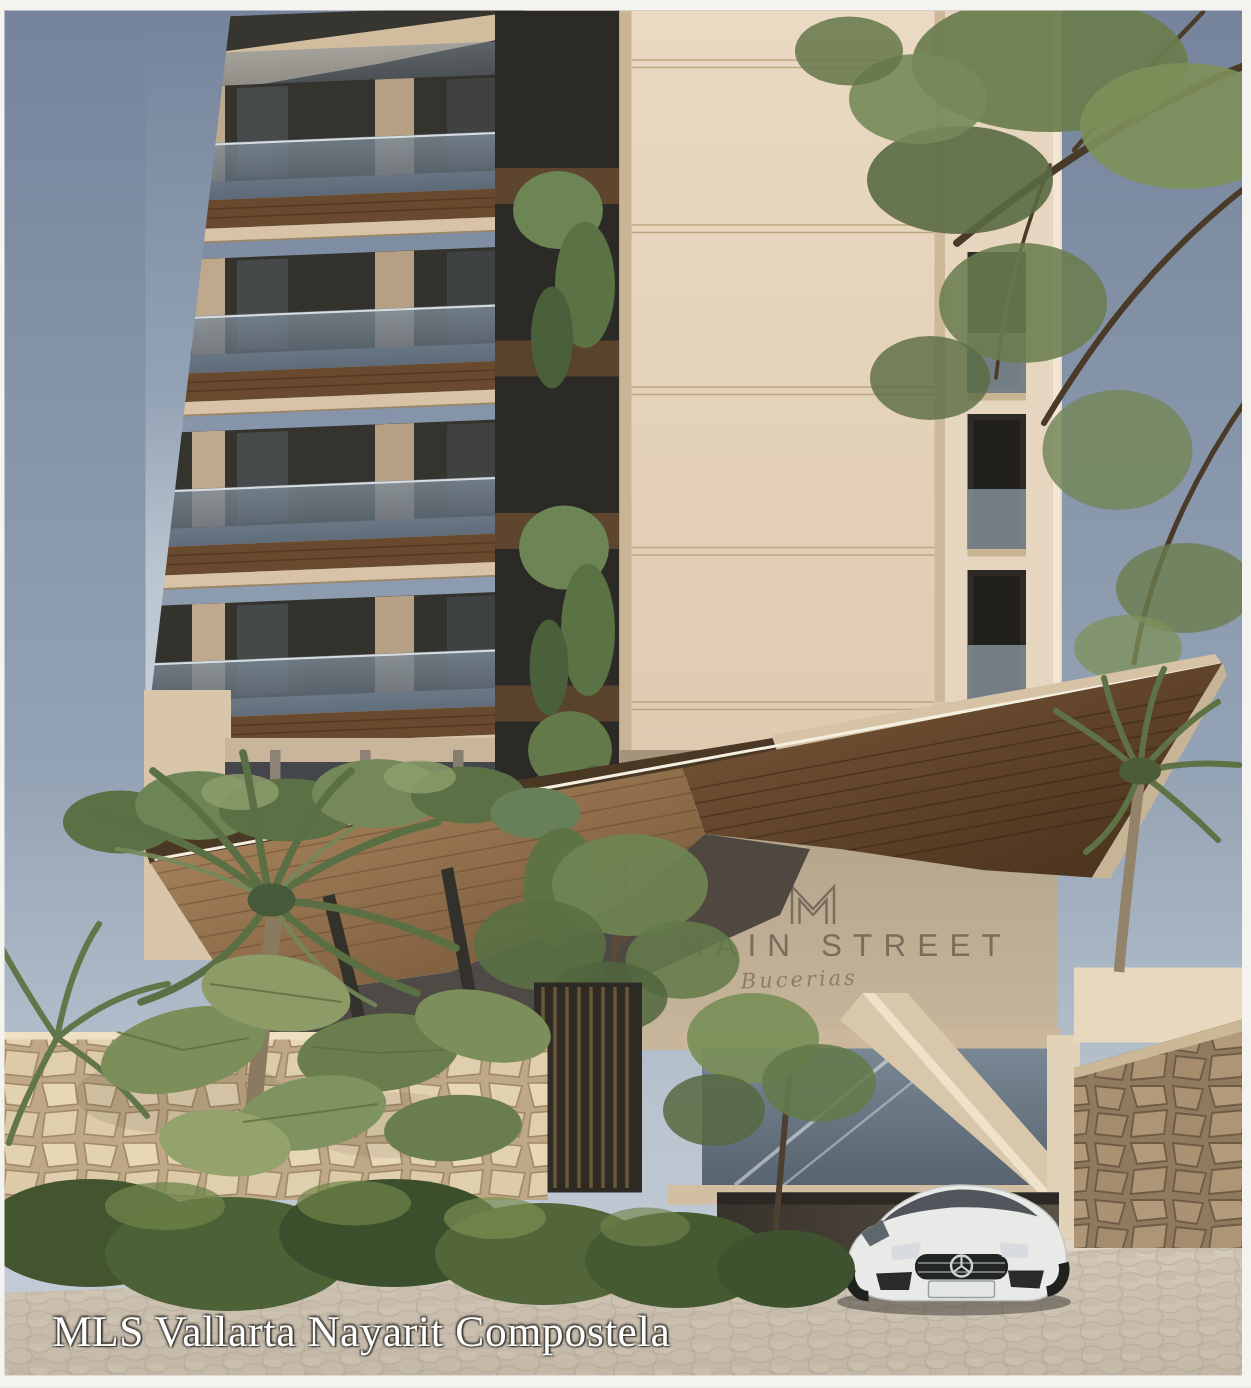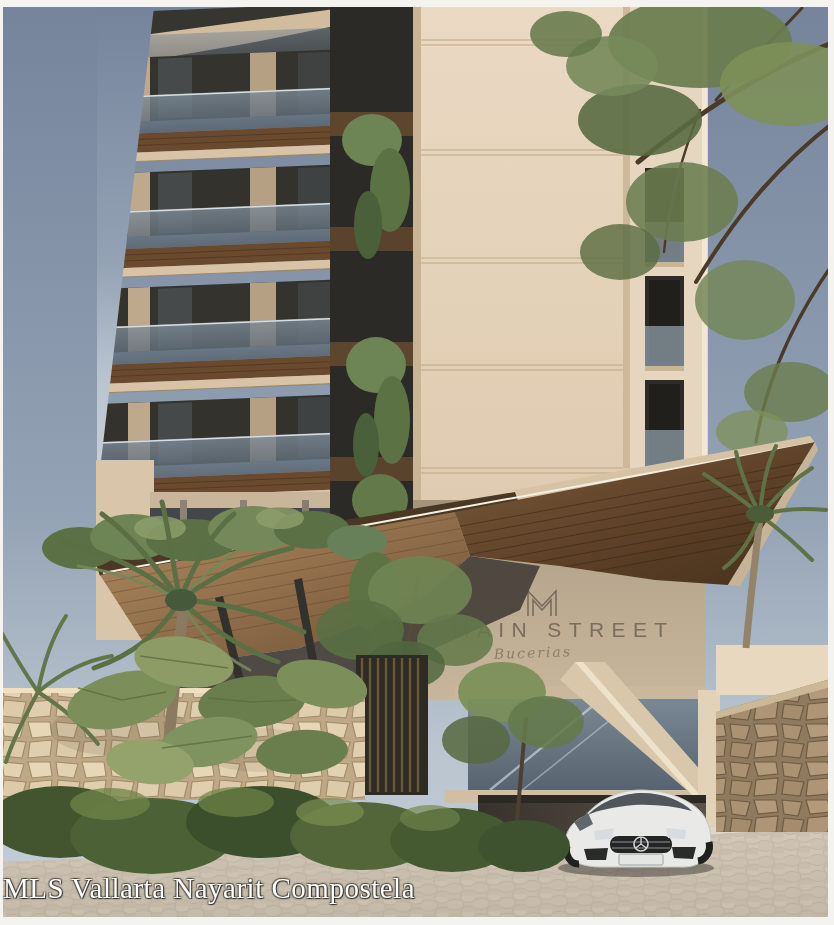--- a/index.html
+++ b/index.html
@@ -5,20 +5,21 @@
   html,body{margin:0;padding:0;background:#e8e8e8;}
   .stage{position:relative;width:834px;height:925px;overflow:hidden;background:#f5f3ef;
          font-family:"Liberation Sans",sans-serif;}
   .stage svg{position:absolute;left:0;top:0;}
   .watermark{
     position:absolute;left:3px;top:872px;z-index:5;
     font-family:"Liberation Serif",serif;font-size:29px;color:#ffffff;
     letter-spacing:.5px;white-space:nowrap;
     text-shadow:1px 1px 1px rgba(40,38,34,.9),-1px -1px 1px rgba(40,38,34,.55),
                 1px -1px 1px rgba(40,38,34,.55),-1px 1px 1px rgba(40,38,34,.55);
+    padding-left:32px;
   }
 </style>
 </head>
 <body>
 
 <div class="stage">
 <svg width="834" height="925" viewBox="0 0 834 925">
   <defs>
     <linearGradient id="skyGrad" x1="0" y1="0" x2="0" y2="1">
       <stop offset="0" stop-color="#75849b"></stop>

